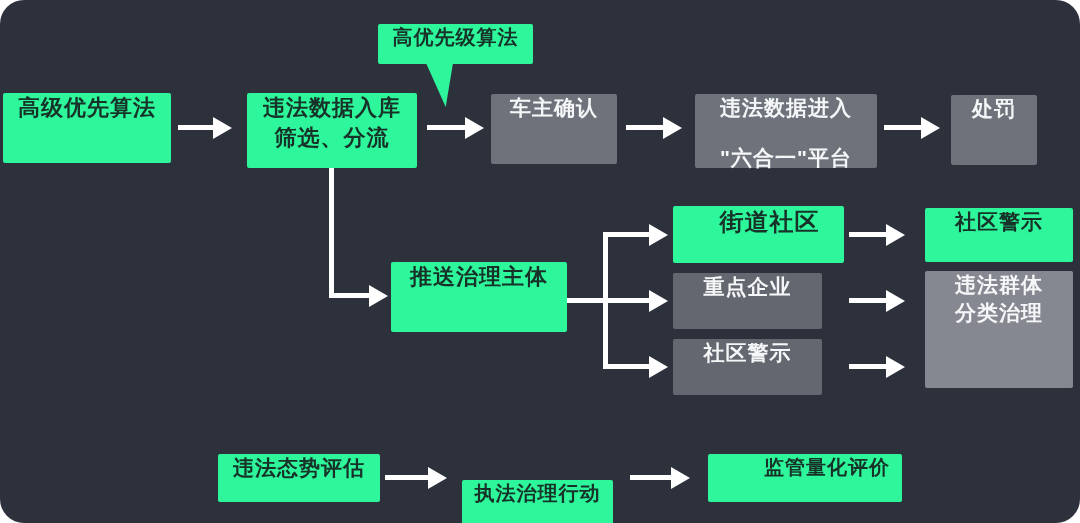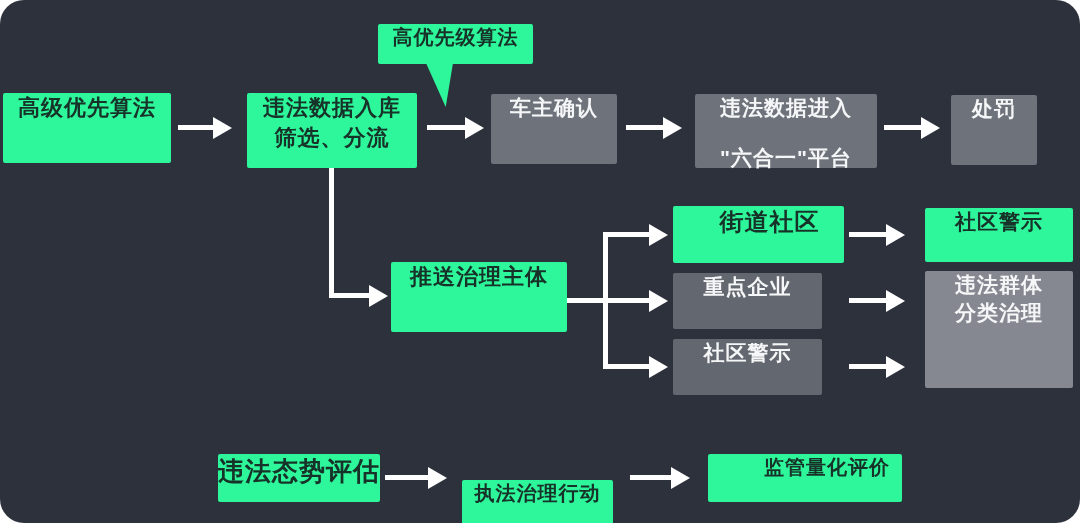--- a/index.html
+++ b/index.html
@@ -106,21 +106,21 @@
   <div class="arr" style="left:849px;top:364px;width:37px;"></div>
 
   <div class="node green" style="left:925px;top:208px;width:148px;height:54px;font-size:21px;">
     <span>社区警示</span>
   </div>
   <div class="node gray-light" style="left:925px;top:271px;width:148px;height:117px;font-size:21px;">
     <span>违法群体</span>
     <span>分类治理</span>
   </div>
 
-  <div class="node green" style="left:218px;top:454px;width:162px;height:48px;font-size:26px;">
+  <div class="node green" style="left:218px;top:454px;width:162px;height:48px;font-size:21px;">
     <span>违法态势评估</span>
   </div>
   <div class="arr" style="left:385px;top:475px;width:43px;"></div>
   <div class="node green" style="left:462px;top:454px;width:151px;height:48px;font-size:20px;margin-top:26px;">
     <span>执法治理行动</span>
   </div>
   <div class="arr" style="left:630px;top:475px;width:41px;"></div>
   <div class="node green" style="left:708px;top:454px;width:150px;height:48px;font-size:20px;padding-left:44px;">
     <span>监管量化评价</span>
   </div>

